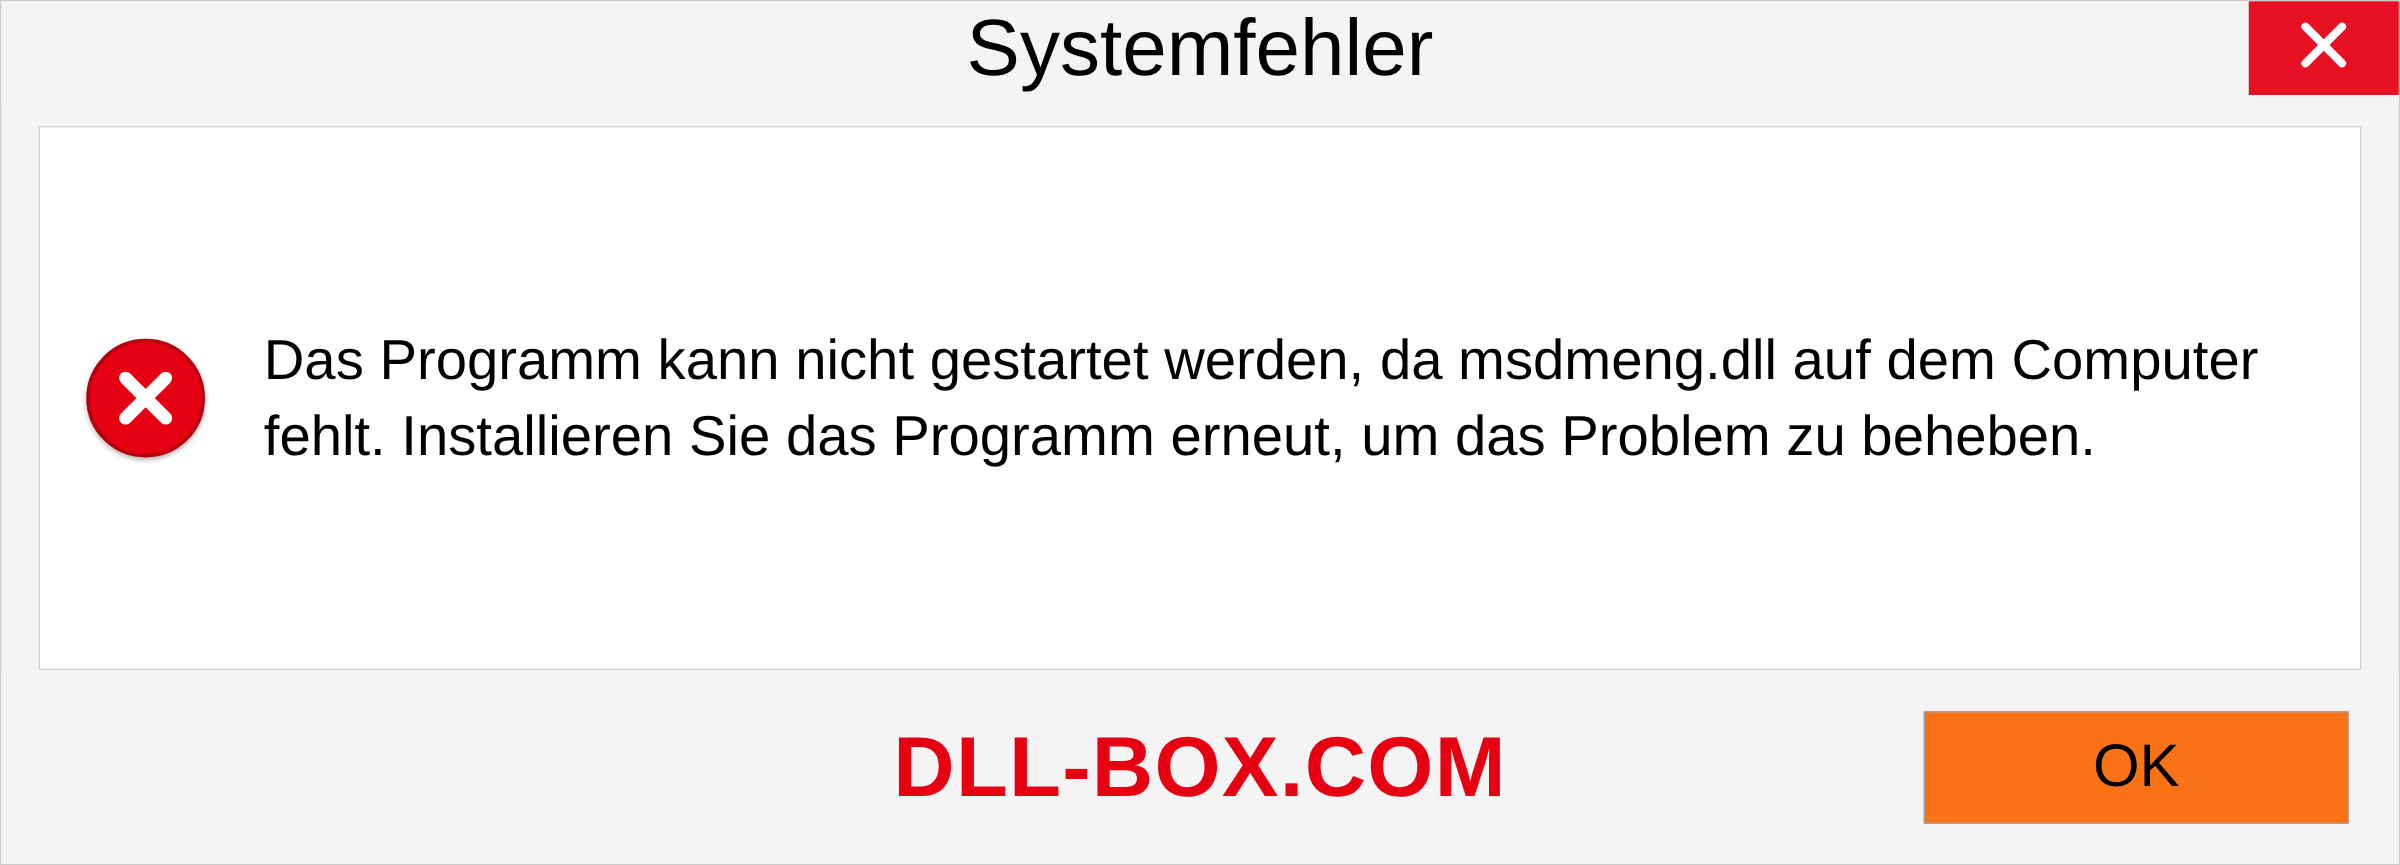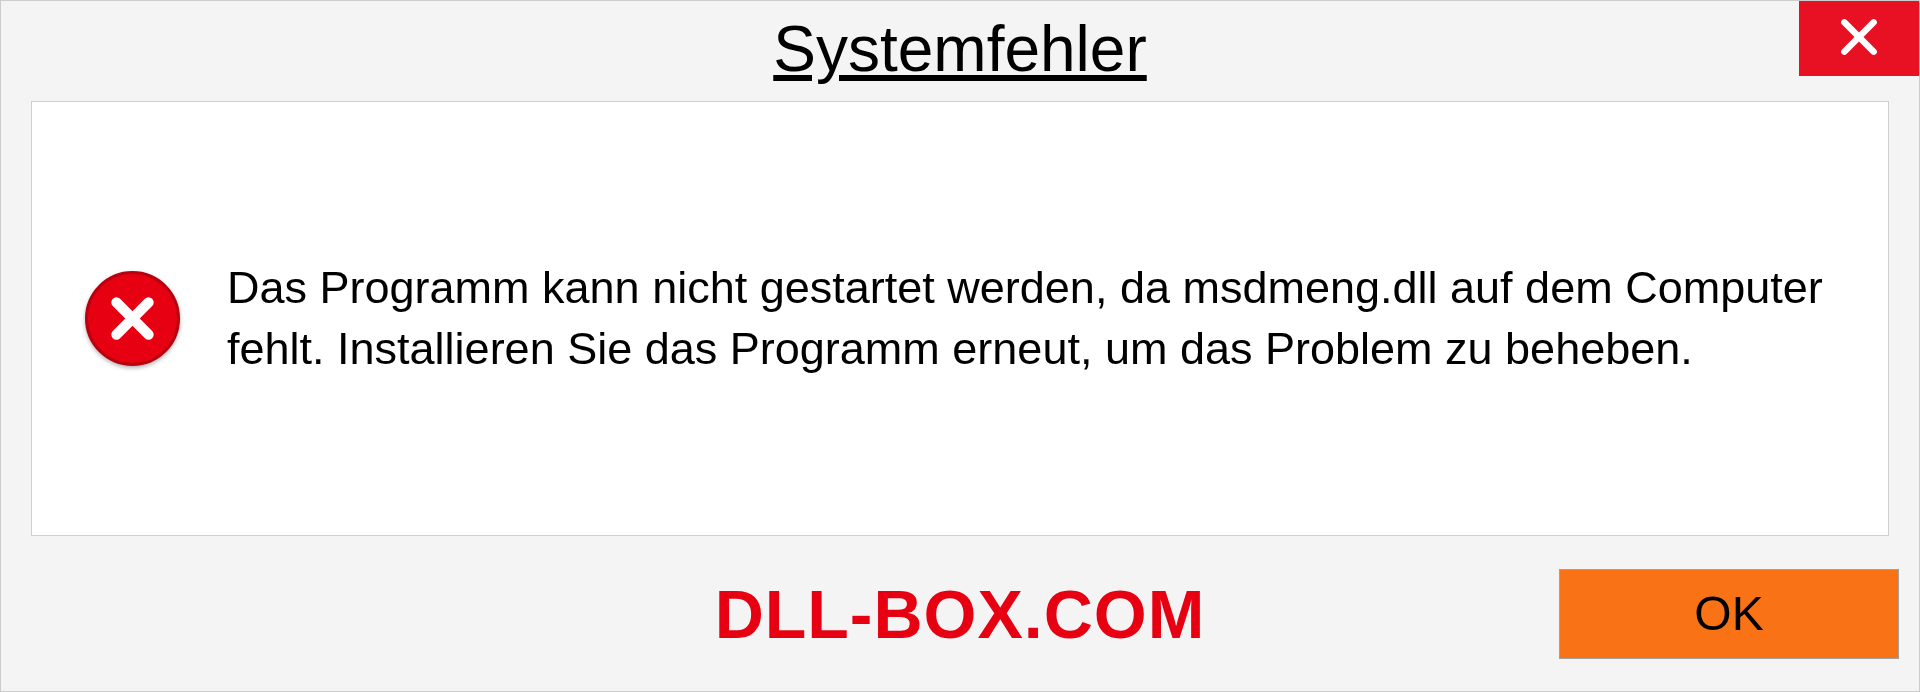--- a/index.html
+++ b/index.html
@@ -19,25 +19,24 @@
       height: 100%;
       background: #f4f4f4;
       border: 1px solid #cccccc;
       display: flex;
       flex-direction: column;
       position: relative;
     }
     .title-bar {
       height: 85px;
       display: flex;
-      align-items: flex-end;
+      align-items: flex-start;
       justify-content: center;
       position: relative;
       background: #f4f4f4;
-      text-decoration: underline;
     }
     .dialog-title {
       font-size: 64px;
       font-weight: normal;
       color: #000000;
     }
     .close-button {
       position: absolute;
       top: 0;
       right: 0;
@@ -53,21 +52,21 @@
       width: 44px;
       height: 44px;
     }
     .content-area {
       flex: 1;
       margin: 15px 30px 0 30px;
       background: #ffffff;
       border: 1px solid #d0d0d0;
       display: flex;
       align-items: center;
-      padding: 60px 50px;
+      padding: 60px 34px;
     }
     .error-icon-wrapper {
       width: 100px;
       height: 100px;
       flex-shrink: 0;
       margin-right: 45px;
       display: flex;
       align-items: center;
       justify-content: center;
     }
@@ -89,21 +88,21 @@
     .error-message {
       font-size: 45px;
       line-height: 1.35;
       color: #000000;
     }
     .footer-area {
       height: 155px;
       display: flex;
       align-items: center;
       justify-content: flex-end;
-      padding: 0 20px;
+      padding: 0 40px;
       background: #f4f4f4;
       position: relative;
     }
     .watermark {
       position: absolute;
       left: 50%;
       transform: translateX(-50%);
       font-size: 68px;
       font-weight: 900;
       color: #e60012;

